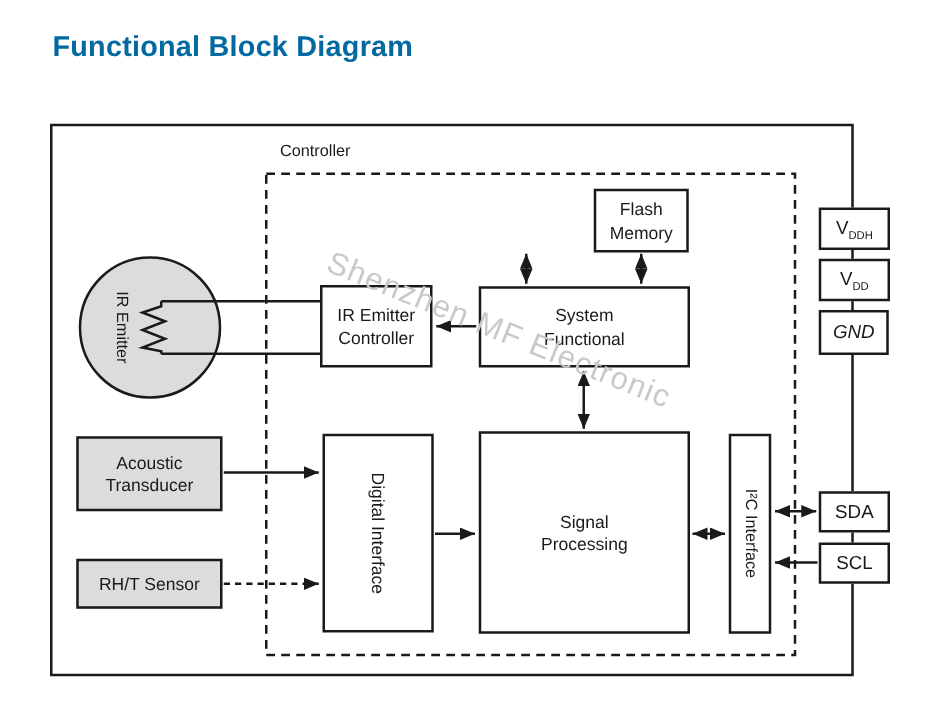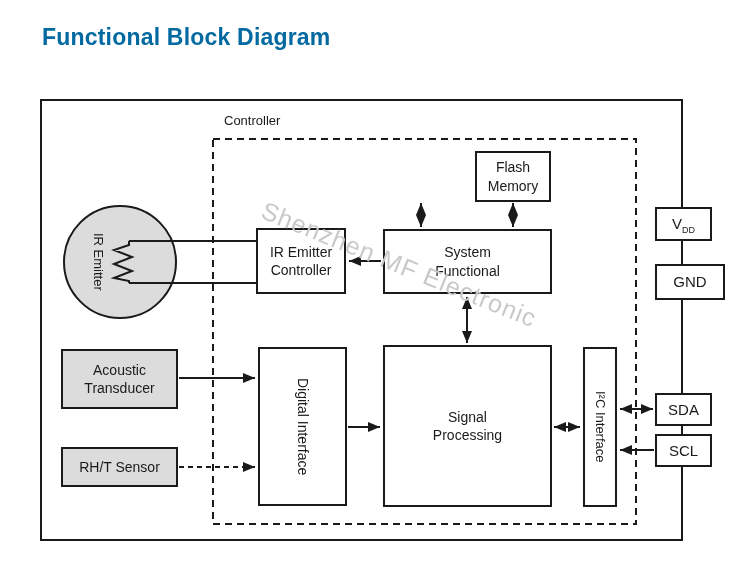--- a/index.html
+++ b/index.html
@@ -55,21 +55,21 @@
   .iremc    { left: 256px; top: 228px; width: 90px;  height: 66px; }
   .acoustic { left: 61px;  top: 349px; width: 117px; height: 60px; }
   .rht      { left: 61px;  top: 447px; width: 117px; height: 40px; }
   .digital  { left: 258px; top: 347px; width: 89px;  height: 159px; }
   .signal   { left: 383px; top: 345px; width: 169px; height: 162px; }
   .i2c      { left: 583px; top: 347px; width: 34px;  height: 160px; font-size: 13px; }
   .pin      { font-size: 15px; }
   .pin sub  { font-size: 9px; line-height: 1; }
   .vddh { left: 655px; top: 166px; width: 57px; height: 34px; }
   .vdd  { left: 655px; top: 207px; width: 57px; height: 34px; }
-  .gnd  { left: 655px; top: 264px; width: 70px; height: 36px; }
+  .gnd  { left: 655px; top: 248px; width: 56px; height: 36px; font-style: italic; }
   .sda  { left: 655px; top: 393px; width: 57px; height: 33px; }
   .scl  { left: 655px; top: 434px; width: 57px; height: 33px; }
   .ir-emitter-label {
     position: absolute;
     left: 86px;
     top: 212px;
     width: 24px;
     height: 100px;
     display: flex;
     align-items: center;
@@ -176,20 +176,23 @@
 
   <div class="box signal">
     <span class="bl">Signal
 Processing</span>
   </div>
 
   <div class="box i2c">
     <span class="bl vert">I²C Interface</span>
   </div>
 
+  <div class="box pin vddh">
+    <span><span>V</span><sub>DDH</sub></span>
+  </div>
 
   <div class="box pin vdd">
     <span><span>V</span><sub>DD</sub></span>
   </div>
 
   <div class="box pin gnd">
     <span>GND</span>
   </div>
 
   <div class="box pin scl">

